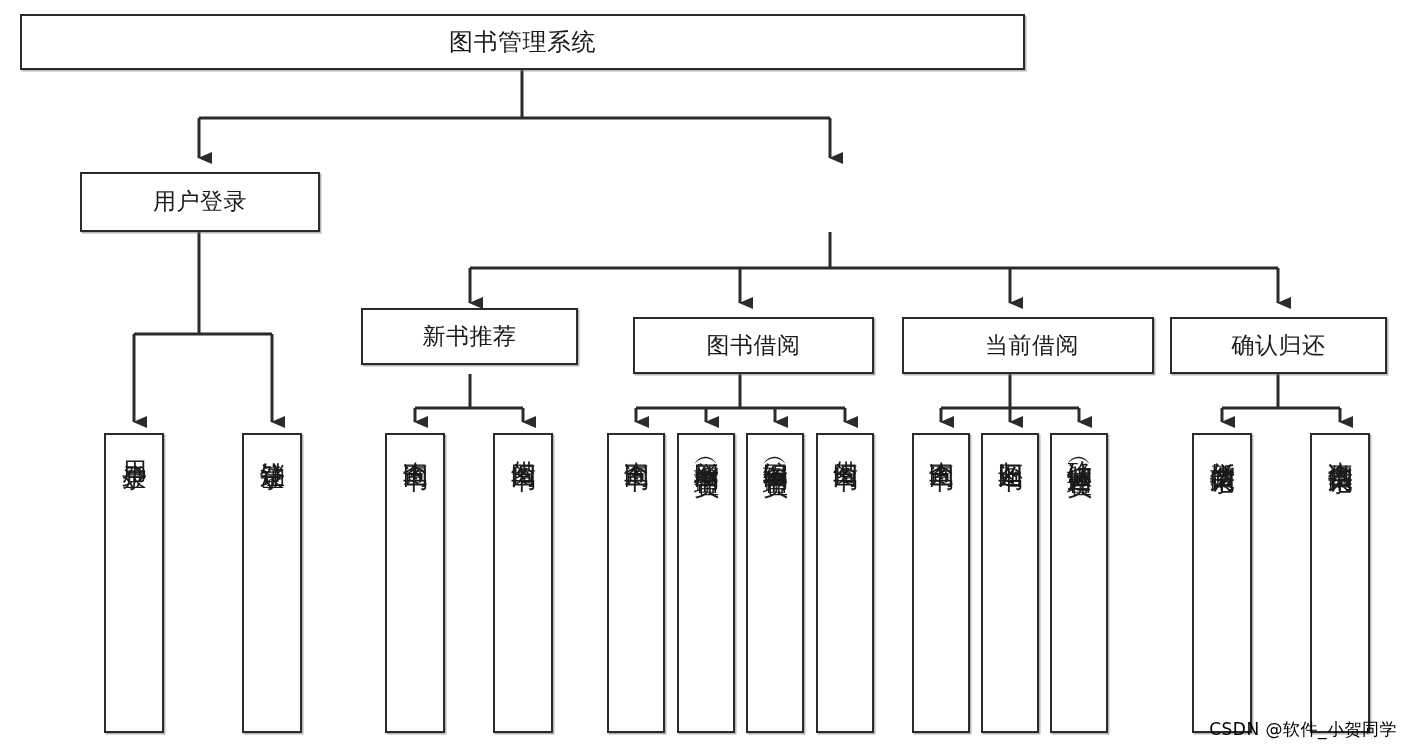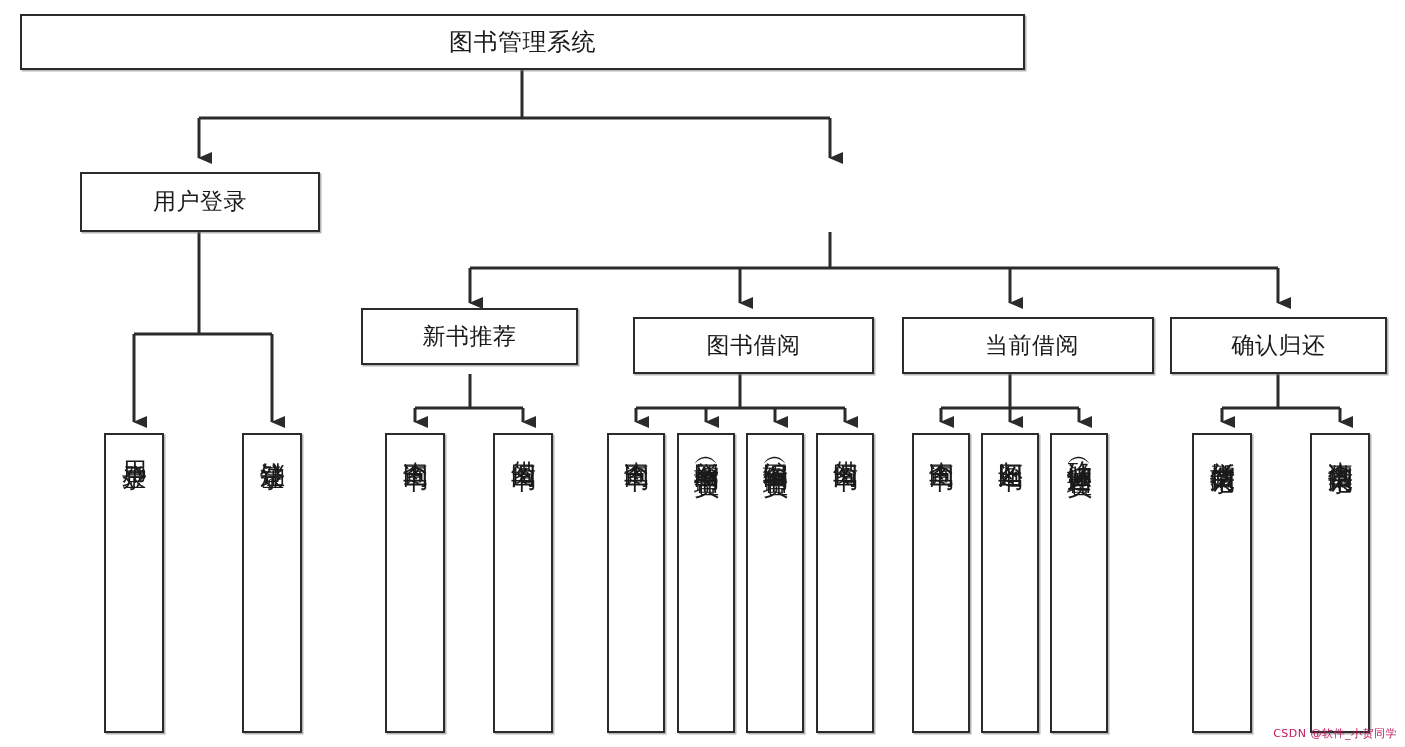--- a/index.html
+++ b/index.html
@@ -42,22 +42,22 @@
     font-size:25px;
     line-height:1.12;
     letter-spacing:2px;
     white-space:nowrap;
   }
 
   #watermark{
     position:absolute;
     right:8px;
     bottom:6px;
-    font-size:11px;
-    color:#be185d;
+    font-size:17px;
+    color:#000000;
     letter-spacing:0.5px;
     white-space:nowrap;
     pointer-events:none;
   }
 </style>
 </head>
 <body>
 
 <div id="diagram">
 

